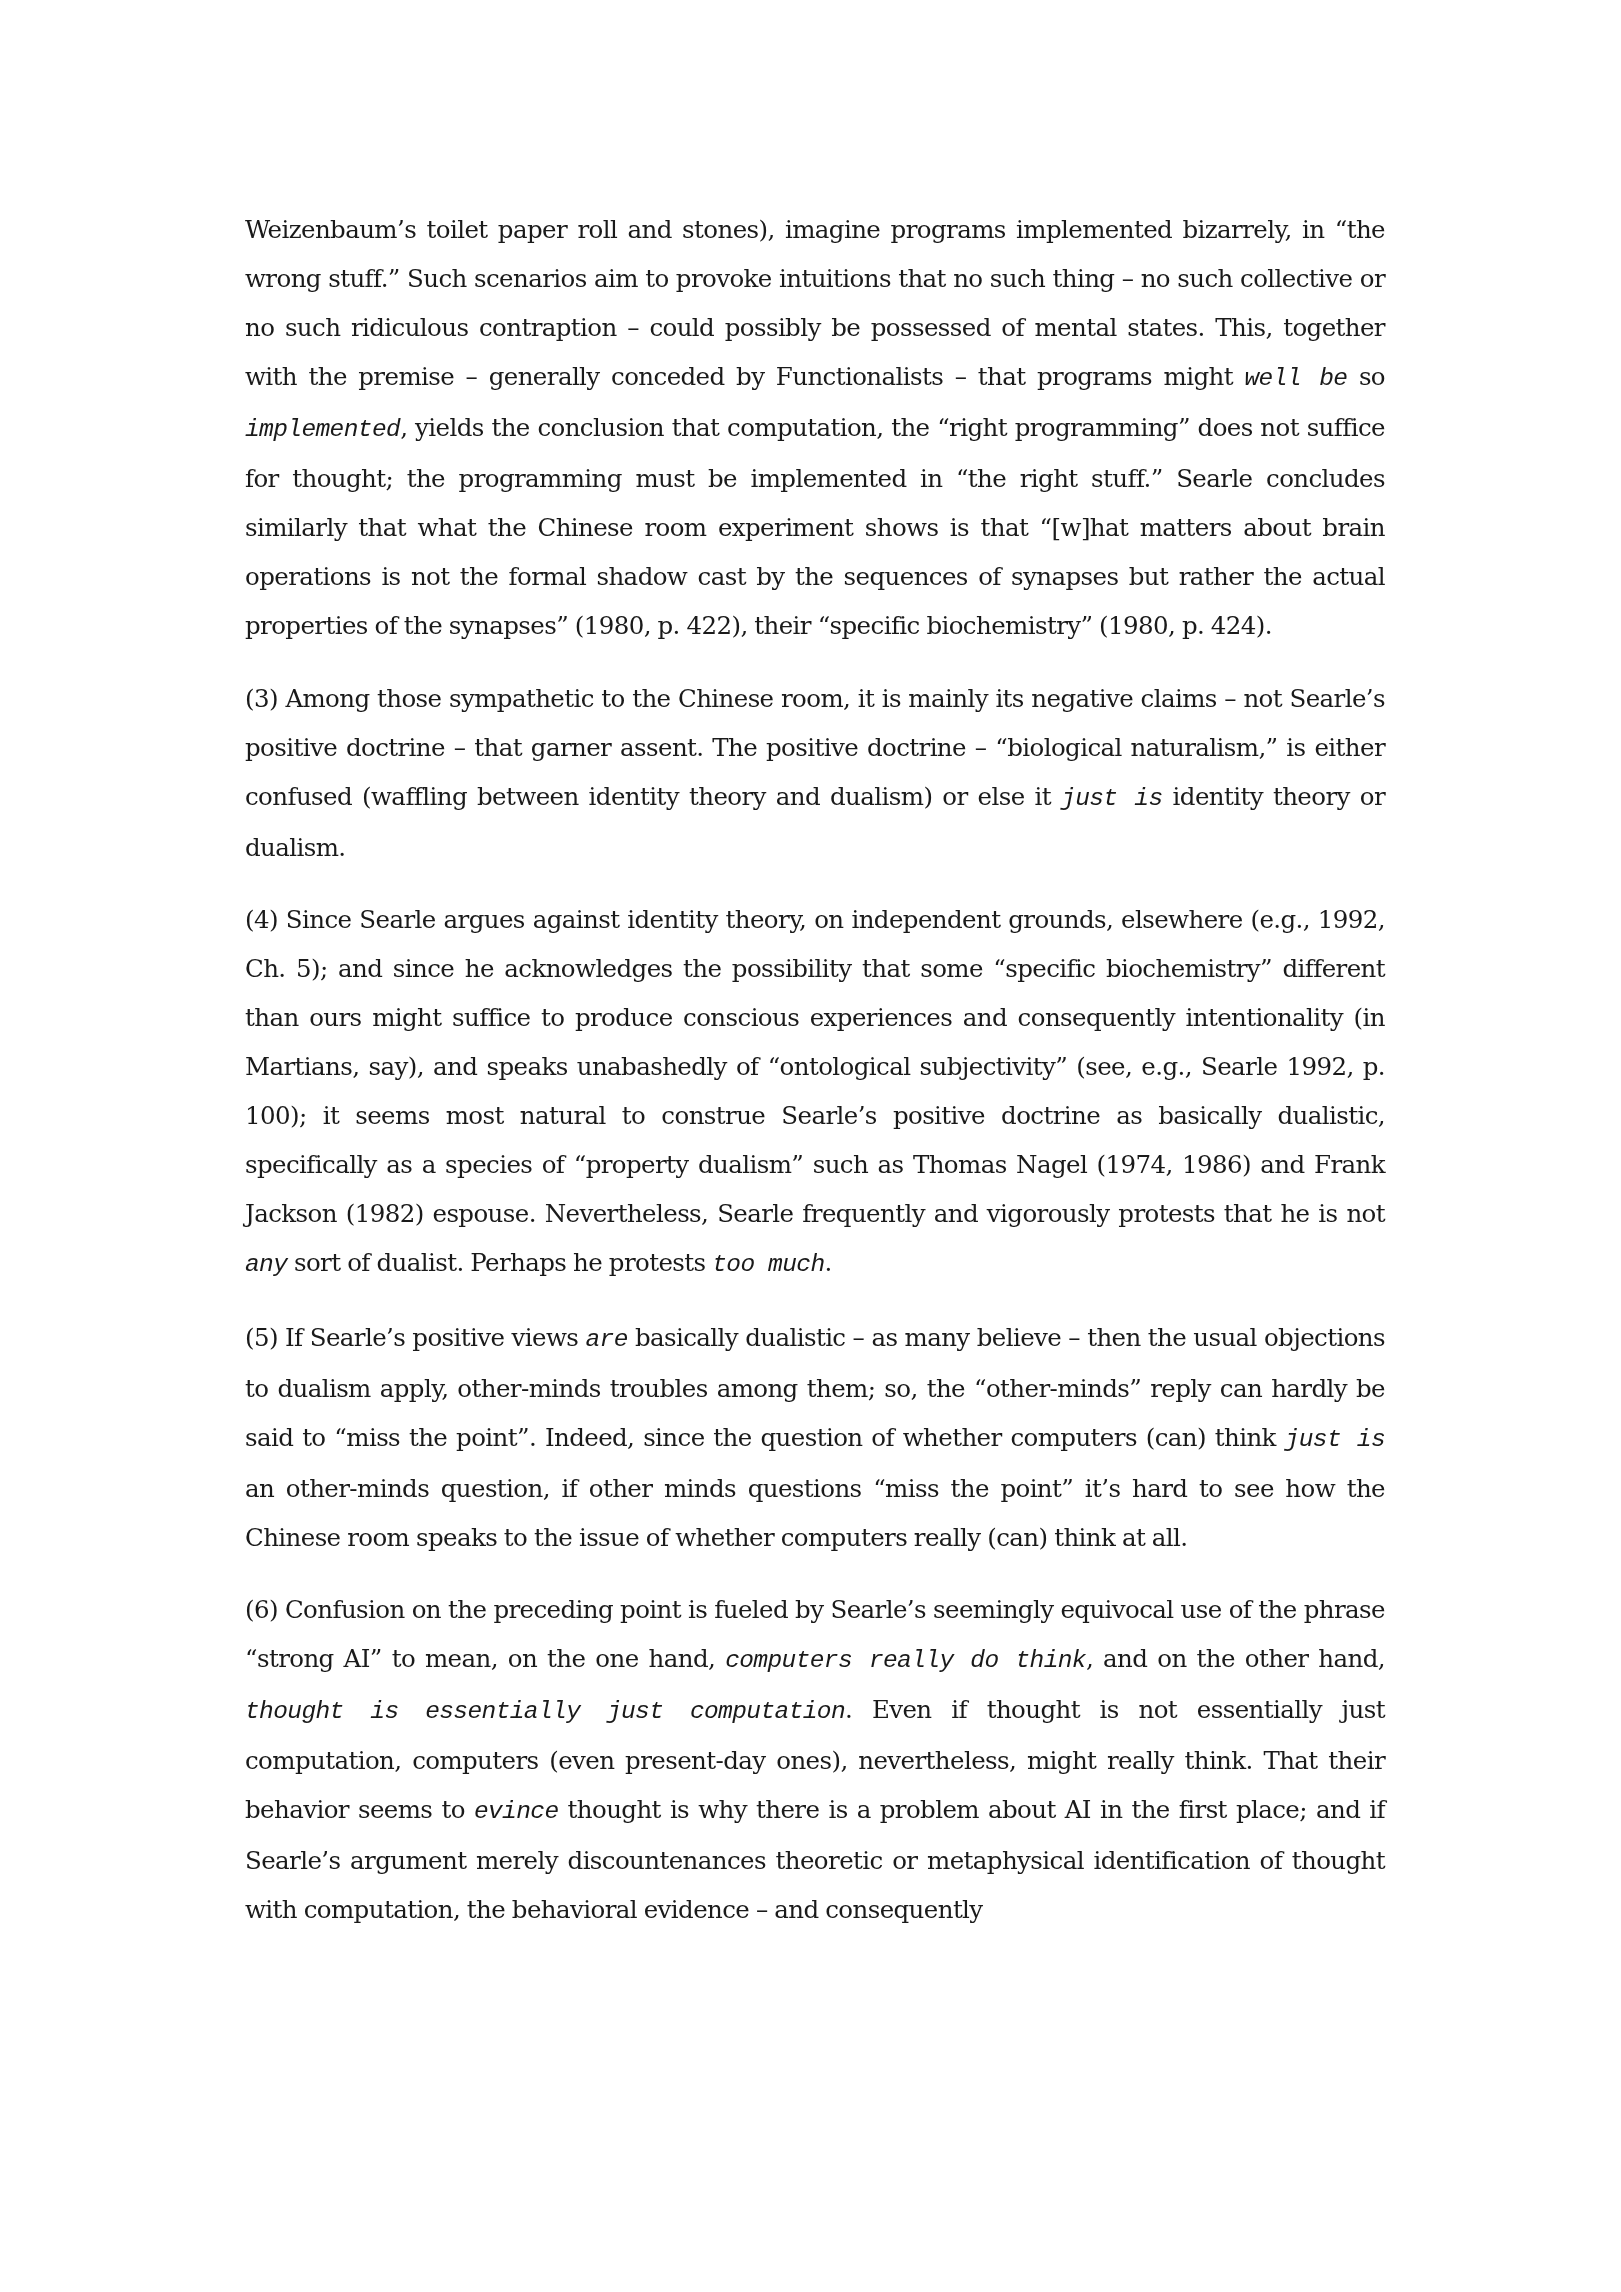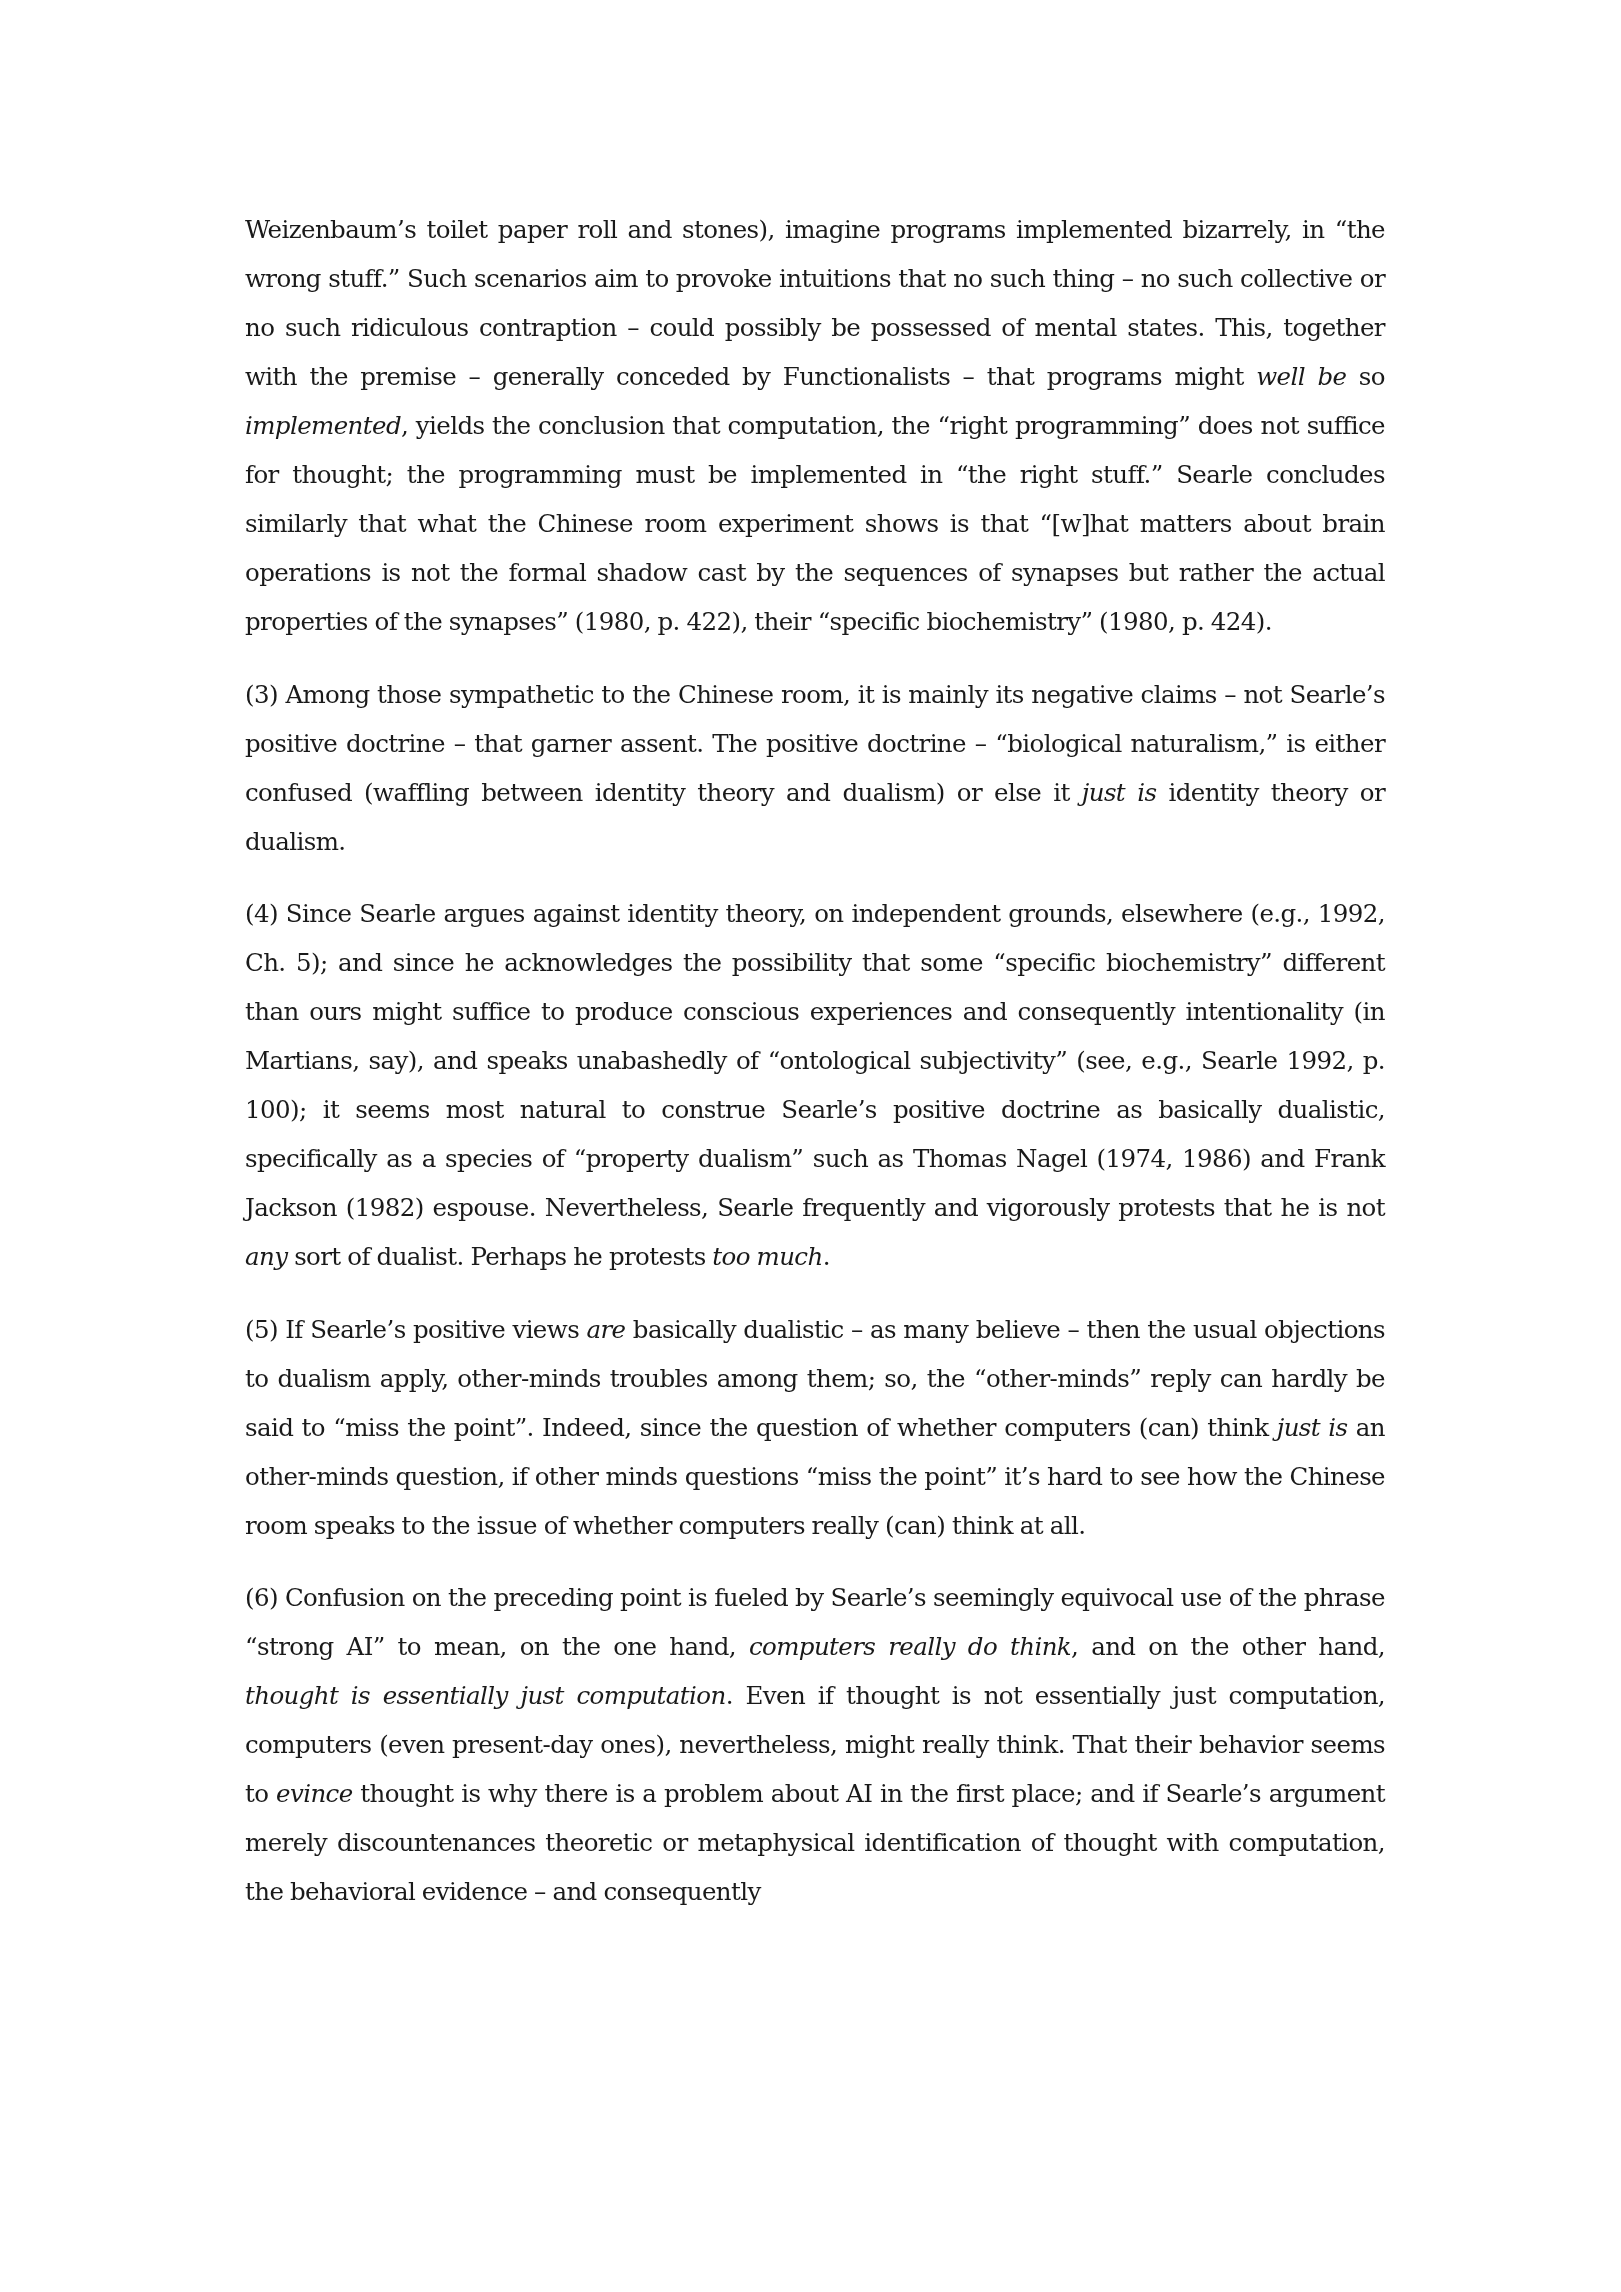--- a/index.html
+++ b/index.html
@@ -24,21 +24,21 @@
       line-height: 49px;
       letter-spacing: -0.6px;
       word-spacing: -0.5px;
     }
     .para {
       margin: 0 0 23.5px 0;
       text-align: justify;
       text-align-last: left;
     }
     .para.continued { margin-top: 0; }
-    em { font-style: italic; }
+    em { font-style: italic; font-family: Liberation Mono, monospace; }
   </style>
 </head>
 <body>
 
 <div class="page">
   <p class="para continued">
     <span>Weizenbaum’s toilet paper roll and stones), imagine programs implemented bizarrely, in “the wrong stuff.” Such scenarios aim to provoke intuitions that no such thing – no such collective or no such ridiculous contraption – could possibly be possessed of mental states. This, together with the premise – generally conceded by Functionalists – that programs might </span><em>well be</em><span> so </span><em>implemented</em><span>, yields the conclusion that computation, the “right programming” does not suffice for thought; the programming must be implemented in “the right stuff.” Searle concludes similarly that what the Chinese room experiment shows is that “[w]hat matters about brain operations is not the formal shadow cast by the sequences of synapses but rather the actual properties of the synapses” (1980, p. 422), their “specific biochemistry” (1980, p. 424).</span>
   </p>
 
   <p class="para">

